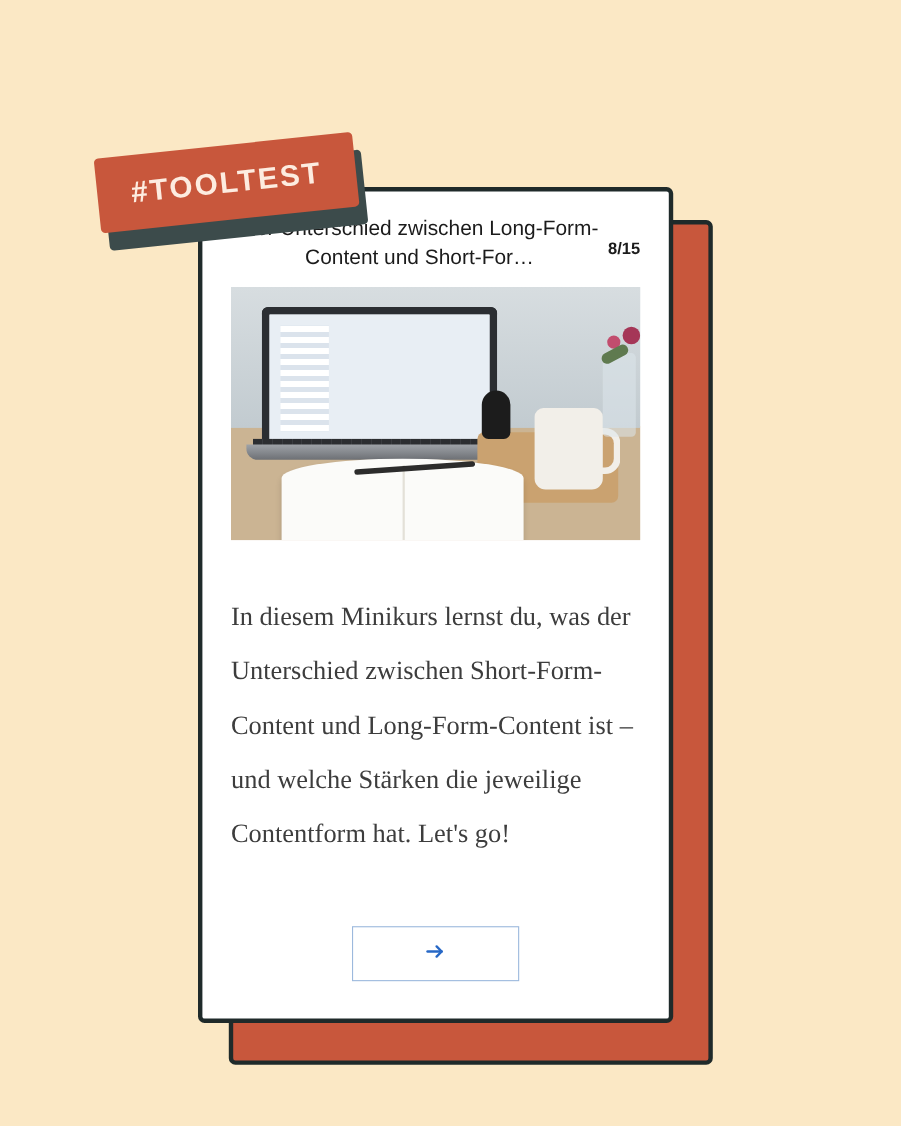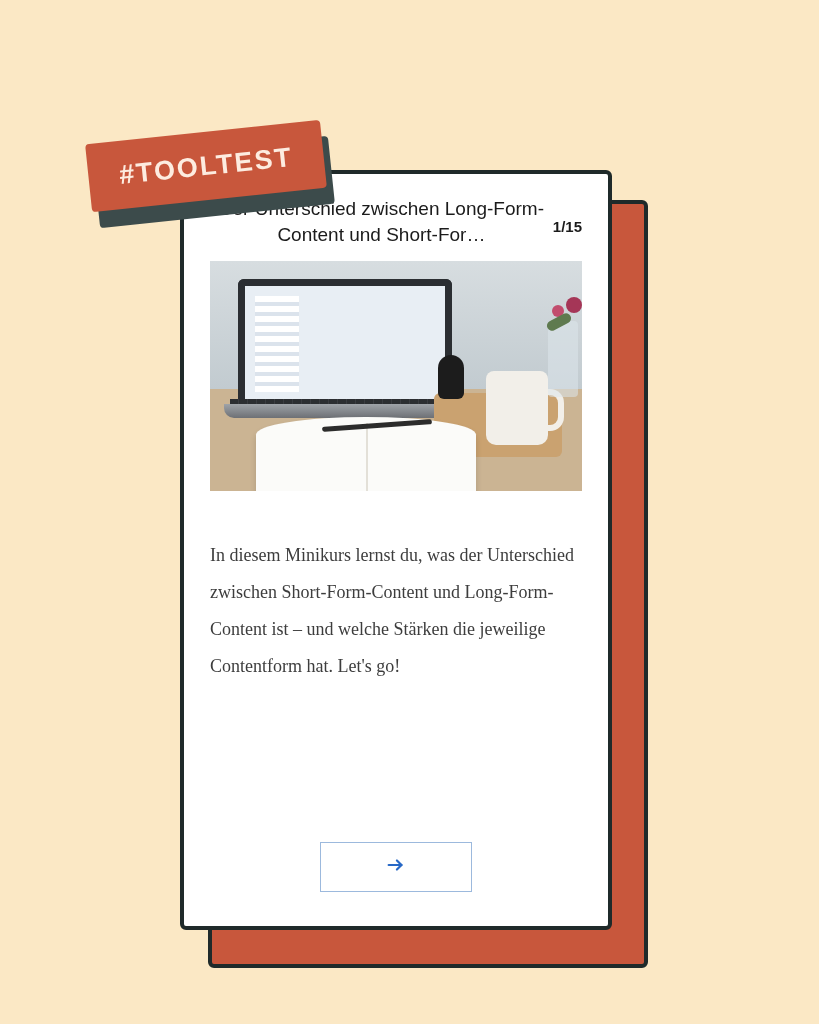--- a/index.html
+++ b/index.html
@@ -115,21 +115,21 @@
   .vase{position:absolute;right:4px;top:60px;width:30px;height:76px;background:rgba(220,230,235,.55);border-radius:4px;}
   .flower{position:absolute;border-radius:50%;}
   .f1{right:0px;top:36px;width:16px;height:16px;background:#a53657;}
   .f2{right:18px;top:44px;width:12px;height:12px;background:#c24d6e;}
   .leaf{position:absolute;right:10px;top:56px;width:26px;height:10px;background:#5f7a4f;border-radius:10px;transform:rotate(-28deg);}
   .lamp{position:absolute;right:118px;top:94px;width:26px;height:44px;background:#1c1c1c;border-radius:13px 13px 6px 6px;}
 
   
   .body{
     margin-top:46px;
-    font-size:18px;
+    font-size:24px;
     line-height:2.05;
     color:#3d3d3d;
   }
 
   
   .next{
     position:absolute;
     bottom:34px;left:50%;transform:translateX(-50%);
     width:150px;height:48px;
     border:1px solid #9cb9dd;
@@ -141,21 +141,21 @@
 </style>
 </head>
 <body>
 
 <div class="card-shadow"></div>
 
 <div class="card">
 
   <div class="header">
     <div class="title">Der Unterschied zwischen Long-Form-Content und Short-For…</div>
-    <div class="counter">1/15</div>
+    <div class="counter">8/15</div>
   </div>
 
   <div class="hero">
     <div class="window"></div>
     <div class="laptop-screen"></div>
     <div class="laptop-keys"></div>
     <div class="laptop-base"></div>
     <div class="tray"></div>
     <div class="lamp"></div>
     <div class="mug"></div>

